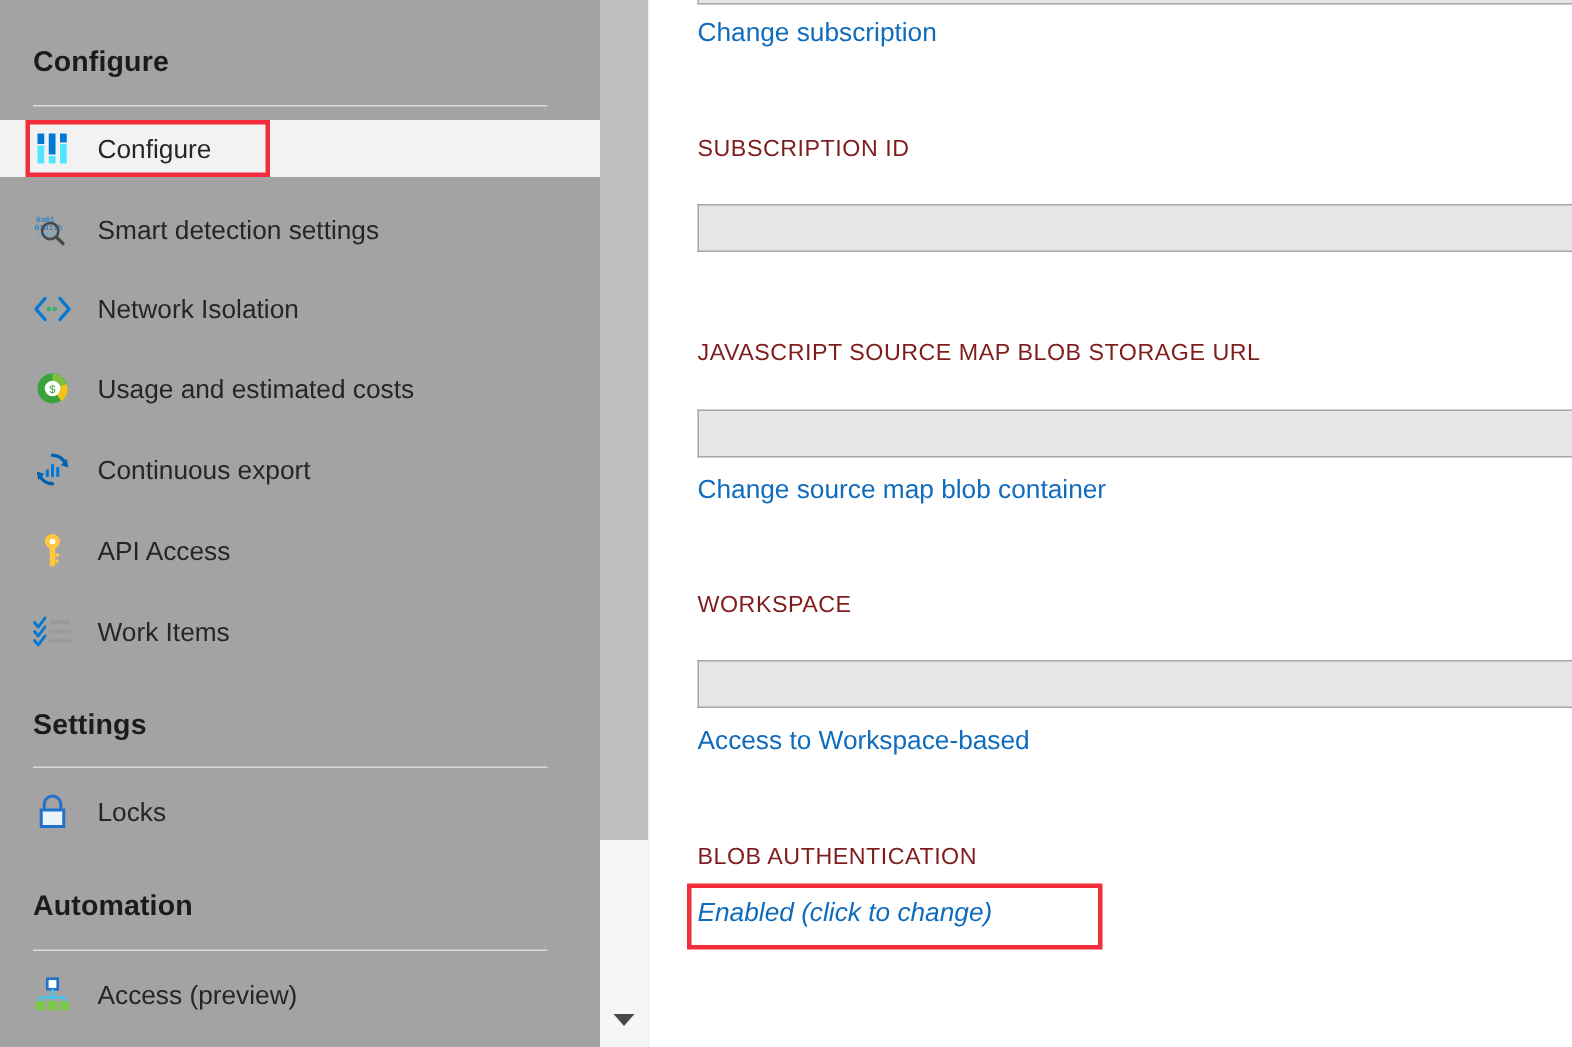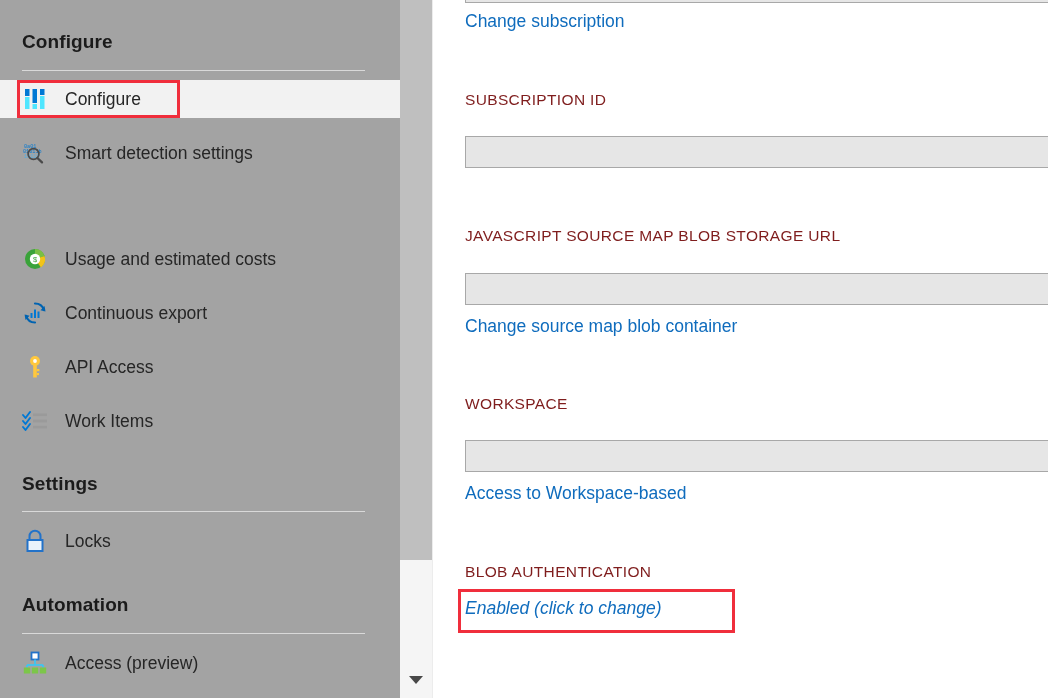--- a/index.html
+++ b/index.html
@@ -174,20 +174,31 @@
           <text x="2" y="7" font-size="5.2" fill="#0078d4" font-family="'Liberation Mono',monospace">0a01</text>
           <text x="1" y="12" font-size="5.2" fill="#0078d4" font-family="'Liberation Mono',monospace">01011b</text>
           <text x="2" y="17" font-size="5.2" fill="#50b0e8" font-family="'Liberation Mono',monospace">10110</text>
           <circle cx="11.5" cy="13" r="5.4" fill="none" stroke="#4a4a4a" stroke-width="1.7"></circle>
           <line x1="15.4" y1="17" x2="20" y2="21.4" stroke="#4a4a4a" stroke-width="2.3" stroke-linecap="round"></line>
         </svg>
       </span>
       <span class="nav-lbl">Smart detection settings</span>
     </div>
 
+    <div class="nav-item" style="top:187px;">
+      <span class="nav-ico">
+        <svg width="26" height="20" viewBox="0 0 26 20">
+          <polyline points="8,3 2,10 8,17" fill="none" stroke="#0078d4" stroke-width="2.2" stroke-linecap="round" stroke-linejoin="round"></polyline>
+          <polyline points="18,3 24,10 18,17" fill="none" stroke="#0078d4" stroke-width="2.2" stroke-linecap="round" stroke-linejoin="round"></polyline>
+          <circle cx="10.5" cy="10" r="1.5" fill="#33b06a"></circle>
+          <circle cx="14.5" cy="10" r="1.5" fill="#33b06a"></circle>
+        </svg>
+      </span>
+      <span class="nav-lbl">Network Isolation</span>
+    </div>
 
     <div class="nav-item" style="top:240px;">
       <span class="nav-ico">
         <svg width="24" height="24" viewBox="0 0 24 24">
           <circle cx="12" cy="12" r="10" fill="#3aa33a"></circle>
           <path d="M12 2 A10 10 0 0 1 21.5 9 L12 12 Z" fill="#7bc043"></path>
           <path d="M21.5 9 A10 10 0 0 1 18 20.5 L12 12 Z" fill="#f2c319"></path>
           <circle cx="12" cy="12" r="5.2" fill="#ffffff"></circle>
           <text x="12" y="15.3" font-size="7.5" text-anchor="middle" fill="#3aa33a" font-family="'Liberation Sans',sans-serif">$</text>
         </svg>

